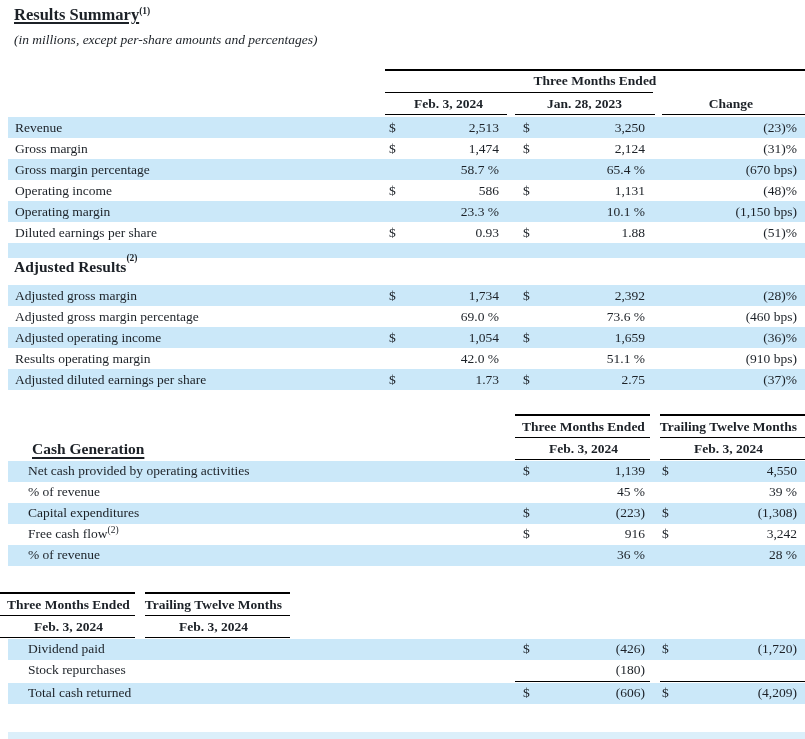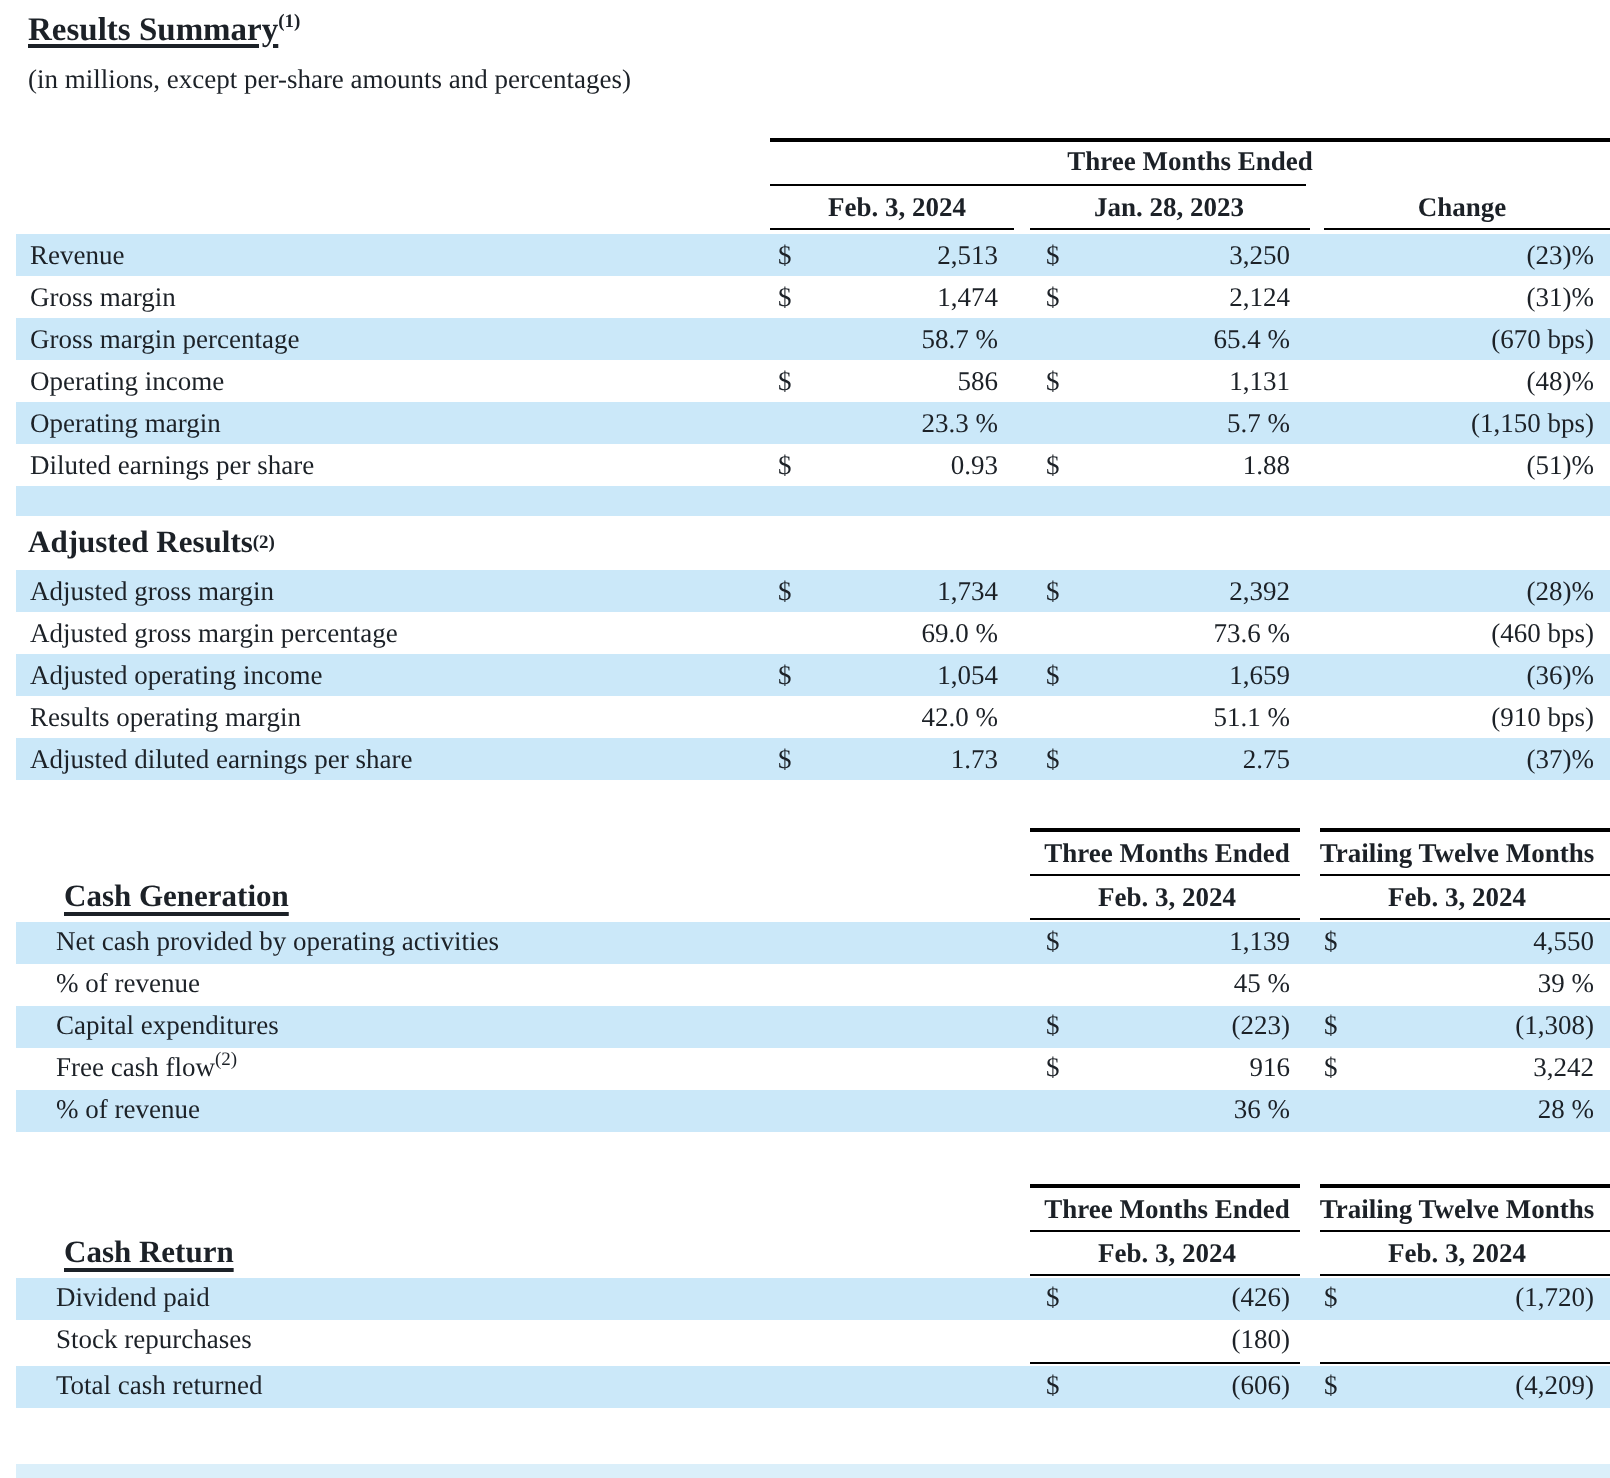--- a/index.html
+++ b/index.html
@@ -5,21 +5,21 @@
   html,body{margin:0;padding:0;}
   body{
     width:805px;height:739px;position:relative;overflow:hidden;
     background:#ffffff;color:#1c2127;
     font-family:"Liberation Serif", serif;font-size:13.5px;
   }
   sup.fn{font-size:9.5px;line-height:0;}
   
   .h-title{margin:5px 0 0 14px;font-size:16.5px;font-weight:bold;}
   .h-title .t{text-decoration:underline;text-decoration-thickness:1.5px;text-underline-offset:2px;}
-  .h-sub{margin:7px 0 0 14px;}
+  .h-sub{margin:7px 0 0 14px;font-style:italic;}
   
   .shaded{background:linear-gradient(to right,#ffffff 8px,#cbe8f9 8px);}
   
   .t1-ruletop{margin:21px 0 0 385px;border-top:2px solid #000;height:0;}
   .t1-group{margin-left:385px;width:420px;text-align:center;font-weight:bold;padding:2px 0 3px;}
   .t1-grule{margin-left:385px;width:268px;border-top:1.5px solid #000;height:0;}
   .t1-dates{display:flex;font-weight:bold;padding:3px 0 2px;}
   .sp385{width:385px;}
   .t1c1{width:127px;text-align:center;}
   .t1c2{width:145px;text-align:center;}
@@ -28,21 +28,21 @@
   .t1-drules .s1{width:122px;margin-left:385px;border-top:1.5px solid #000;}
   .t1-drules .s2{width:140px;margin-left:8px;border-top:1.5px solid #000;}
   .t1-drules .s3{width:143px;margin-left:7px;border-top:1.5px solid #000;}
   
   .r{display:flex;height:21px;align-items:center;}
   .r.spacer{height:15px;}
   .t1-label{width:385px;padding-left:15px;box-sizing:border-box;}
   .t1-v1{width:127px;display:flex;justify-content:space-between;box-sizing:border-box;padding:0 13px 0 4px;}
   .t1-v2{width:145px;display:flex;justify-content:space-between;box-sizing:border-box;padding:0 12px 0 11px;}
   .t1-chg{width:148px;text-align:right;box-sizing:border-box;padding-right:8px;}
-  .sec-heading{height:27px;display:flex;align-items:center;padding-left:14px;font-weight:bold;font-size:15.5px;}
+  .sec-heading{height:27px;display:flex;align-items:flex-start;padding-left:14px;font-weight:bold;font-size:15.5px;}
   
   .cash-header{display:flex;}
   .cash-header.gen{margin-top:24px;}
   .cash-header.ret{margin-top:26px;}
   .ch-left{width:515px;display:flex;align-items:flex-end;padding:0 0 3px 32px;box-sizing:border-box;}
   .ch-title{font-weight:bold;font-size:15.5px;text-decoration:underline;text-decoration-thickness:1.5px;text-underline-offset:3px;}
   .ch-right{width:290px;}
   .cr-rules{display:flex;height:2px;}
   .cr-rules .a{width:135px;border-top:2px solid #000;}
   .cr-rules .gap{width:10px;}
@@ -133,21 +133,21 @@
   <div class="t1-chg">(48)%</div>
 </div>
 <div class="r shaded">
   <div class="t1-label">Operating margin</div>
   <div class="t1-v1">
       <span></span>
       <span>23.3 %</span>
     </div>
   <div class="t1-v2">
       <span></span>
-      <span>5.7 %</span>
+      <span>10.1 %</span>
     </div>
   <div class="t1-chg">(1,150 bps)</div>
 </div>
 <div class="r">
   <div class="t1-label">Diluted earnings per share</div>
   <div class="t1-v1">
       <span>$</span>
       <span>0.93</span>
     </div>
   <div class="t1-v2">
@@ -305,23 +305,20 @@
       <span></span>
       <span>36 %</span>
     </div>
   <div class="c-v2">
       <span></span>
       <span>28 %</span>
     </div>
 </div>
 
 <div class="cash-header ret">
-  <div class="ch-left">
-      <span class="ch-title">Cash Return</span>
-    </div>
   <div class="ch-right">
     <div class="cr-rules">
         <div class="a"></div>
         <div class="gap"></div>
         <div class="b"></div>
       </div>
     <div class="cr-groups">
       <div class="cg1">Three Months Ended</div>
       <div class="cg2">Trailing Twelve Months</div>
     </div>

